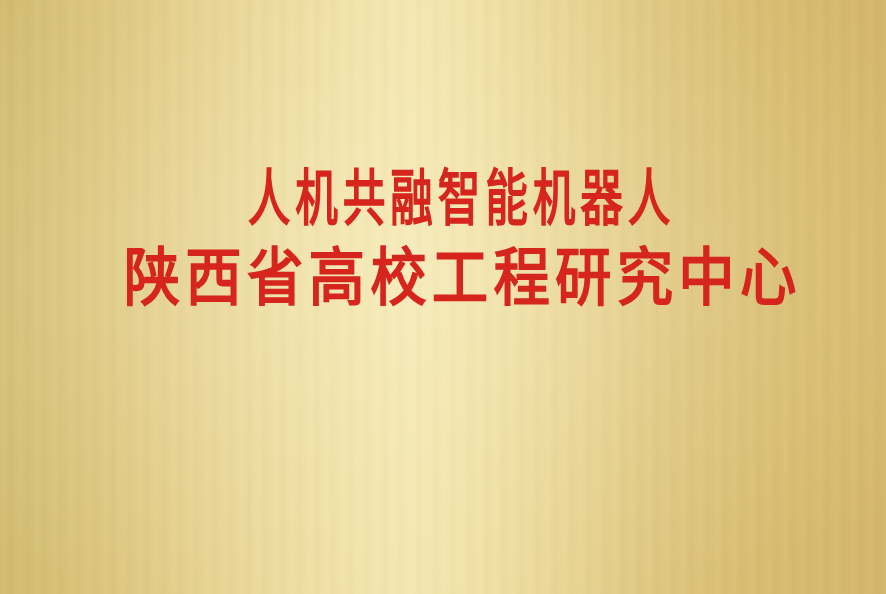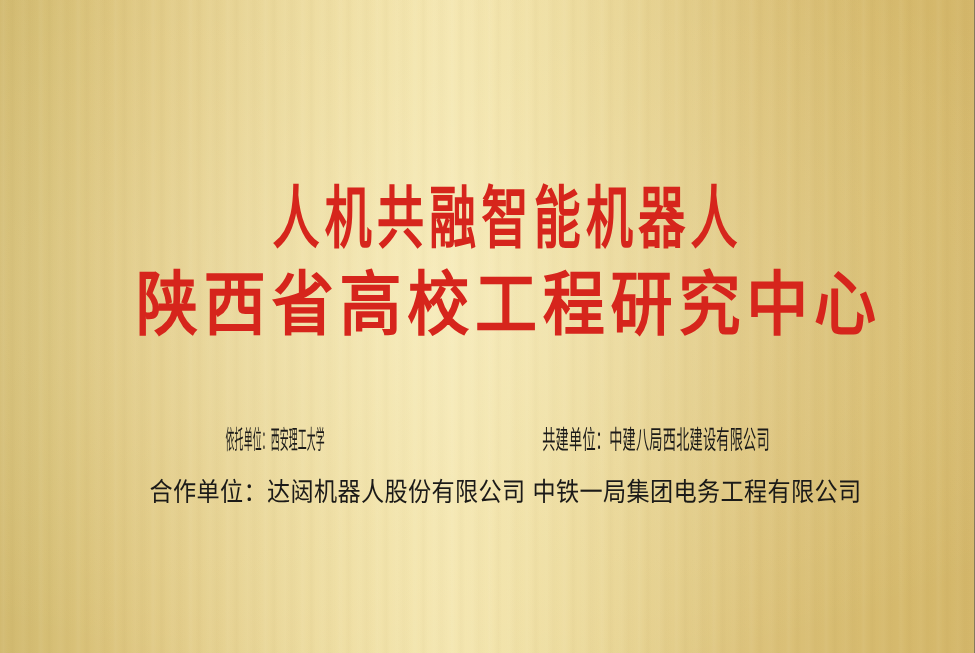--- a/index.html
+++ b/index.html
@@ -59,21 +59,21 @@
        rgba(255,250,215,0.10) 38%,
        rgba(255,248,210,0.00) 66%);
   }
 
   #content {
     position: absolute;
     inset: 0;
     display: flex;
     flex-direction: column;
     align-items: center;
-    justify-content: flex-start;
+    justify-content: space-between;
     margin-left: 33px;
   }
 
   .title-block {
     width: 100%;
     margin-top: 168px;
     text-align: center;
   }
   .title-line {
     color: #d6251c;
@@ -125,20 +125,15 @@
   <div id="brush-streaks"></div>
   <div id="sheen"></div>
 
   <div id="content">
 
     <div class="title-block">
       <div class="title-line" id="title-line-1" style="display: inline-block; transform-origin: center top; transform: scaleX(0.6885);">人机共融智能机器人</div>
       <div class="title-line" id="title-line-2" style="display: inline-block; transform-origin: center top; transform: scaleX(0.8804);">陕西省高校工程研究中心</div>
     </div>
 
-    <div class="subtitle-block">
-      <div class="subtitle-line" id="subtitle-line-1" style="display: inline-block; transform-origin: center top; transform: scaleX(0.3363);">依托单位：西安理工大学</div>
-      <div class="subtitle-line" id="subtitle-line-2" style="display: inline-block; transform-origin: center top; transform: scaleX(0.4989);">共建单位：中建八局西北建设有限公司</div>
-      <div class="subtitle-line" id="subtitle-line-3" style="display: inline-block; transform-origin: center top; transform: scaleX(0.8758);">合作单位：达闼机器人股份有限公司 中铁一局集团电务工程有限公司</div>
-    </div>
 
   </div>
 </div>
 
 </body></html>

